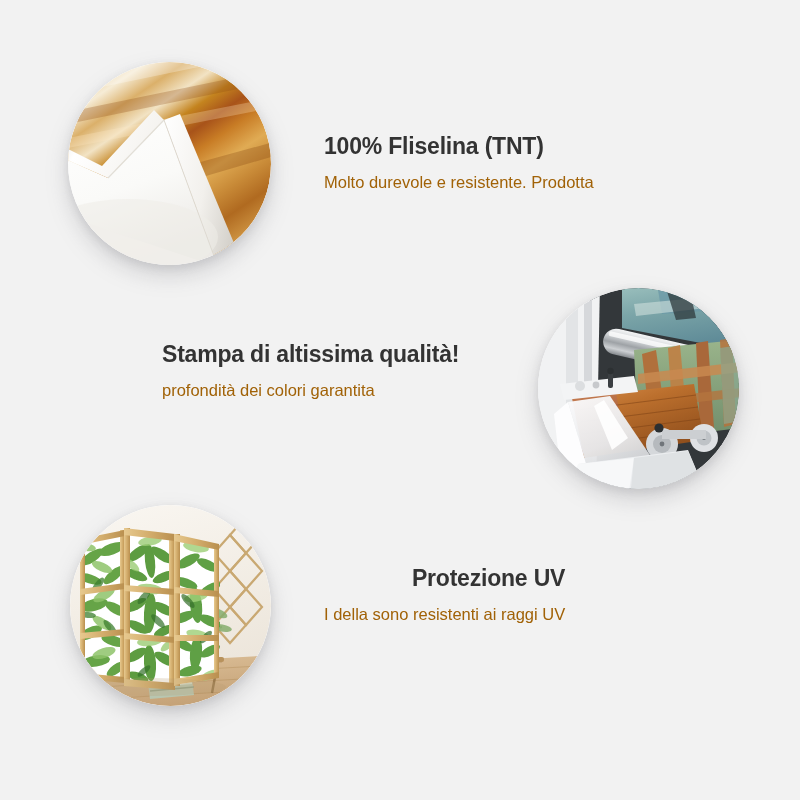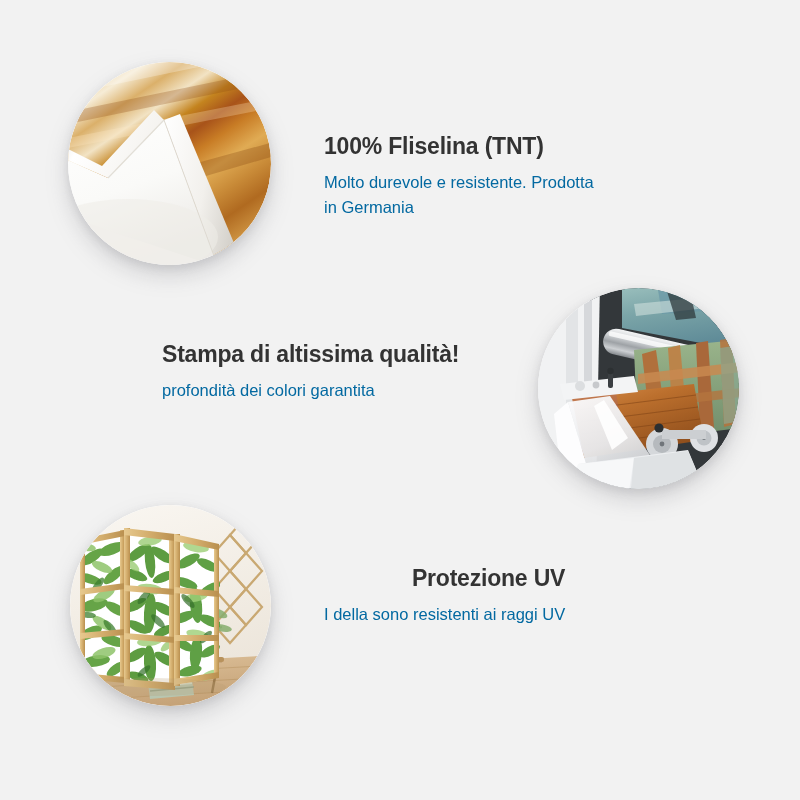--- a/index.html
+++ b/index.html
@@ -51,21 +51,21 @@
     font-weight: bold;
     color: #333333;
     letter-spacing: -0.2px;
     line-height: 1.2;
     white-space: nowrap;
   }
 
   .feature-desc {
     font-size: 16.5px;
     font-weight: normal;
-    color: #0369a1;
+    color: #a16207;
     line-height: 1.52;
     margin-top: 9px;
   }
   .feature-desc .line { display:block; white-space: nowrap; }
 
   #text-fliselina { left: 324px; top: 133px; text-align: left; }
   #text-stampa    { left: 162px; top: 341px; width: 314px; }
   #text-uv        { left: 324px; top: 565px; text-align: right; }
 
 </style>
@@ -140,21 +140,20 @@
         <path d="M 96,58 L 40,116" stroke="#e2dfd8" stroke-width="1.2" fill="none"></path>
         <path d="M 96,58 L 150,205" stroke="#dedbd4" stroke-width="1" fill="none"></path>
       </g>
     </svg>
   </div>
 
   <div class="feature-text" id="text-fliselina">
     <div class="feature-title">100% Fliselina (TNT)</div>
     <div class="feature-desc">
       <span class="line">Molto durevole e resistente. Prodotta</span>
-      <span class="line">in Germania</span>
     </div>
   </div>
 
   <div class="feature-circle" id="circle-printing-machine">
     <svg viewBox="0 0 201 201" xmlns="http://www.w3.org/2000/svg">
       <defs>
         <linearGradient id="rollerSteel" x1="0" y1="0" x2="0" y2="1">
           <stop offset="0%" stop-color="#f4f5f6"></stop>
           <stop offset="30%" stop-color="#cfd2d5"></stop>
           <stop offset="55%" stop-color="#9ea2a6"></stop>

